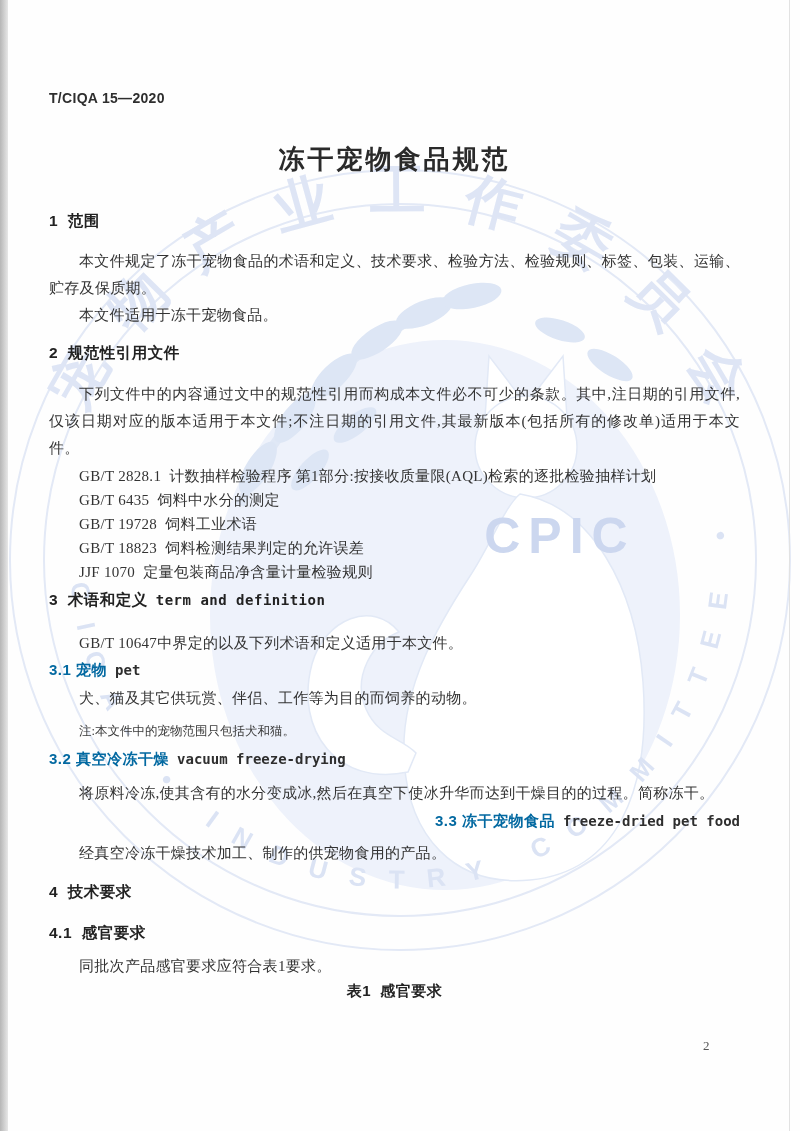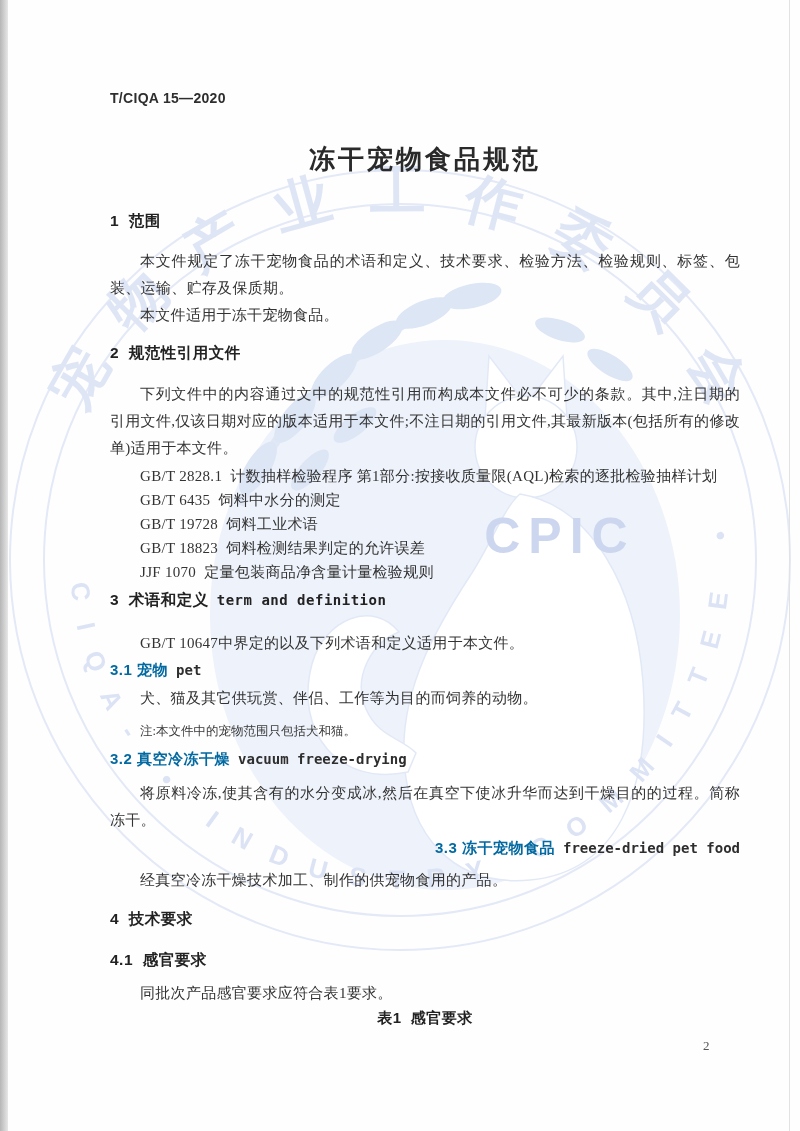--- a/index.html
+++ b/index.html
@@ -11,21 +11,21 @@
   }
   .edge-left {
     position:absolute; left:0; top:0; width:8px; height:1131px;
     background:linear-gradient(to right,#b6b6b6,#e7e7e7); z-index:3;
   }
   .edge-right {
     position:absolute; left:789px; top:0; width:1px; height:1131px;
     background:#e2e2e2; z-index:3;
   }
   .watermark { position:absolute; left:0; top:0; z-index:0; }
-  .content { position:relative; z-index:1; padding:90px 60px 0 110px; width:800px; }
+  .content { position:relative; z-index:1; padding:90px 60px 0 49px; width:800px; }
   .doc-number {
     font-family:"Liberation Sans", sans-serif; font-weight:600;
     font-size:14px; color:#2e2e2e; letter-spacing:.3px; white-space:pre-wrap;
   }
   .title {
     margin-top:36px; text-align:center;
     font-family:"Liberation Sans", sans-serif; font-weight:bold;
     font-size:26px; letter-spacing:3px; color:#2a2a2a;
   }
   h2.sec {

